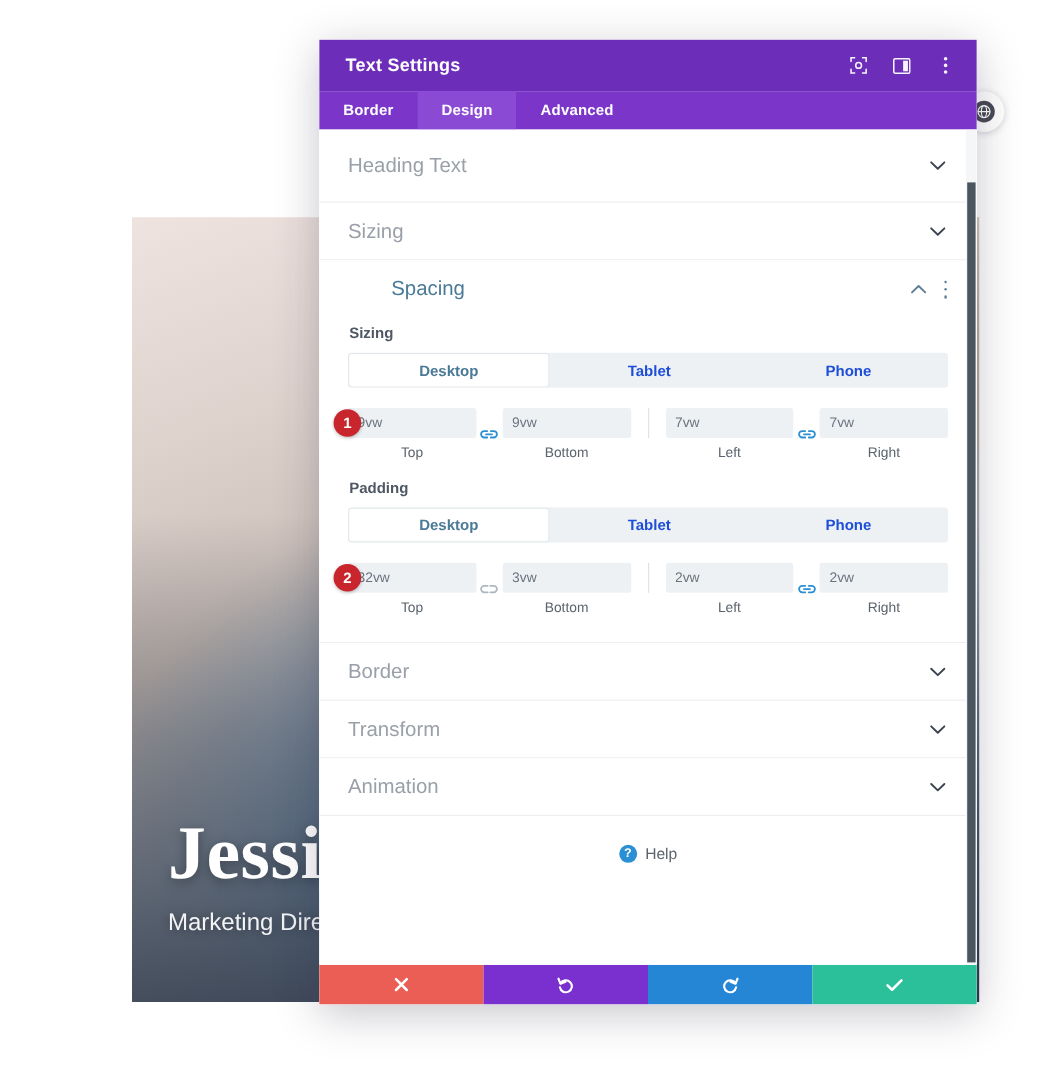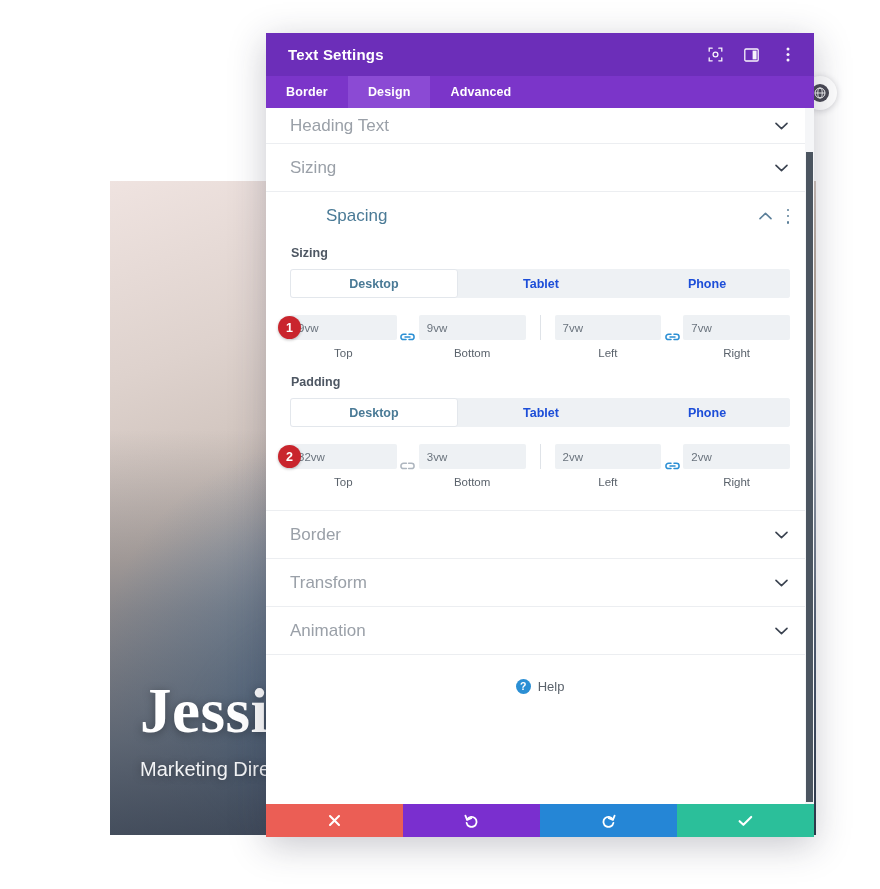--- a/index.html
+++ b/index.html
@@ -137,21 +137,21 @@
     border-bottom: 1px solid #eceef1;
     background: #ffffff;
   }
   .section-row .label {
     flex: 1; font-size: 17px; color: #9aa0a8; font-weight: 400;
   }
   .chev { width: 14px; height: 14px; display: flex; align-items: center; justify-content: center; }
   .chev svg { display: block; }
 
   
-  .section-row.first { height: 36px; border-top: none; }
+  .section-row.first { height: 61px; border-top: none; }
 
   
   .spacing-block {
     background: #ffffff;
     border-bottom: 1px solid #eceef1;
     padding: 0 24px 22px 24px;
   }
   .spacing-head {
     height: 48px; display: flex; align-items: center;
   }

